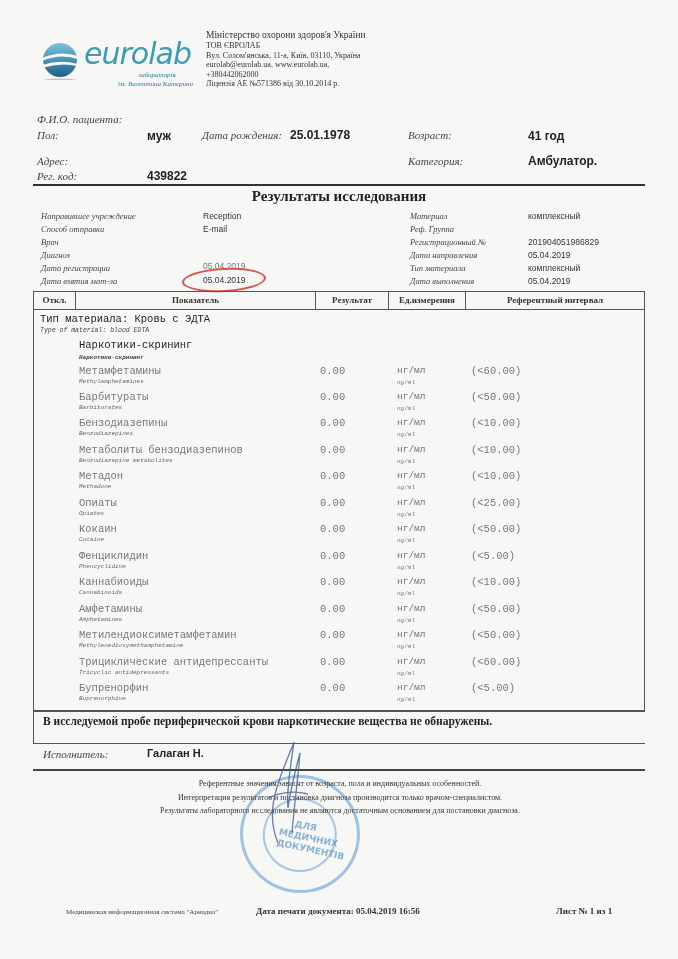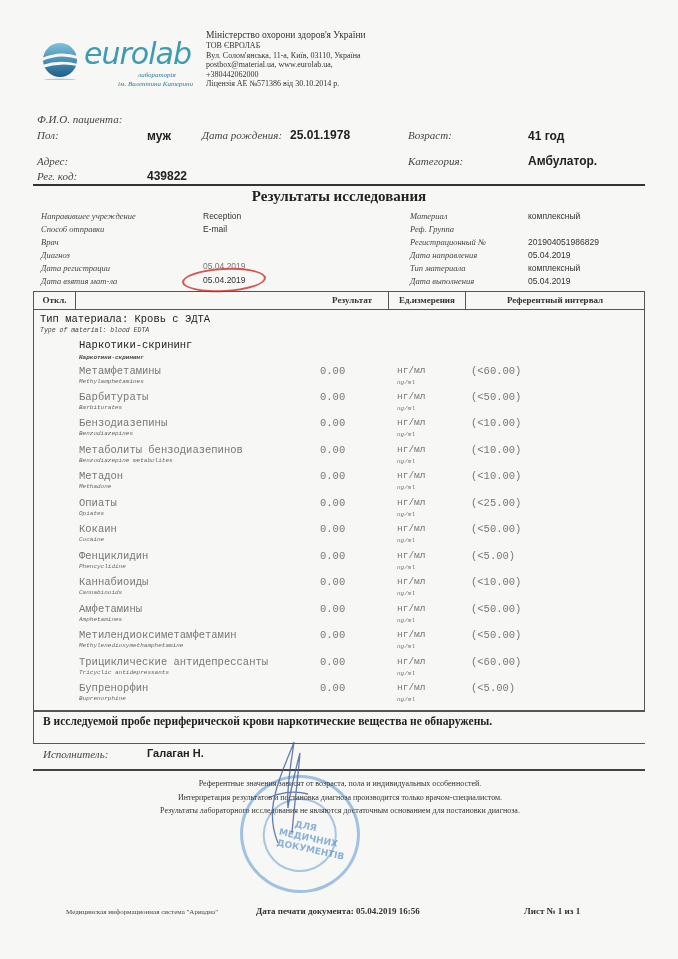--- a/index.html
+++ b/index.html
@@ -57,21 +57,21 @@
   .notes { position: absolute; left: 100px; top: 777px; width: 480px; text-align: center; font-family: "Liberation Serif", serif; font-size: 8px; line-height: 13.5px; color: #333; }
 
   
   .stamp { position: absolute; left: 240px; top: 775px; width: 120px; height: 118px; border: 3px solid rgba(90,150,210,0.55); border-radius: 50%; transform: rotate(12deg); }
   .stamp-inner { position: absolute; left: 20px; top: 20px; width: 74px; height: 74px; border: 2px solid rgba(90,150,210,0.5); border-radius: 50%; }
   .stamp-text { position: absolute; left: 14px; top: 20px; width: 50px; text-align: center; font-family: "DejaVu Sans", sans-serif; font-weight: bold; font-size: 9px; line-height: 11px; color: rgba(80,140,200,0.65); }
   .signature { position: absolute; left: 248px; top: 738px; width: 80px; height: 110px; }
 
   .footer-sys { position: absolute; left: 66px; top: 908px; font-family: "Liberation Serif", serif; font-size: 7px; color: #444; }
   .footer-print { position: absolute; left: 256px; top: 906px; font-family: "Liberation Serif", serif; font-weight: bold; font-size: 9px; color: #333; }
-  .footer-sheet { position: absolute; left: 524px; top: 906px; font-family: "Liberation Serif", serif; font-weight: bold; font-size: 9px; color: #333; }
+  .footer-sheet { position: absolute; left: 556px; top: 906px; font-family: "Liberation Serif", serif; font-weight: bold; font-size: 9px; color: #333; }
 </style>
 </head>
 <body>
 
 <div class="page">
 
   <div class="logo">
     <svg class="logo-swoosh" viewBox="0 0 40 40">
       <defs>
         <linearGradient id="g1" x1="0" y1="0" x2="0" y2="1">
@@ -86,21 +86,21 @@
     </svg>
     <div class="logo-word">eurolab</div>
     <div class="logo-sub1">лабораторія</div>
     <div class="logo-sub2">ім. Валентина Катерини</div>
   </div>
 
   <div class="org-block">
     <div class="ministry">Міністерство охорони здоров'я України</div>
     <div>ТОВ ЄВРОЛАБ</div>
     <div>Вул. Солом'янська, 11-а, Київ, 03110, Україна</div>
-    <div>postbox@material.ua, www.eurolab.ua,</div>
+    <div>eurolab@eurolab.ua, www.eurolab.ua,</div>
     <div>+380442062000</div>
     <div>Ліцензія АЕ №571386 від 30.10.2014 р.</div>
   </div>
 
 
   <div class="plabel" style="left:37px;top:113px">Ф.И.О. пациента:</div>
   <div class="plabel" style="left:37px;top:129px">Пол:</div>
   <div class="pval" style="left:147px;top:129px">муж</div>
   <div class="plabel" style="left:202px;top:129px">Дата рождения:</div>
   <div class="pval" style="left:290px;top:128px">25.01.1978</div>
@@ -136,20 +136,21 @@
   <div class="mlabel" style="left:410px;top:250px">Дата направления</div>
   <div class="mval" style="left:528px;top:250px">05.04.2019</div>
   <div class="mlabel" style="left:410px;top:263px">Тип материала</div>
   <div class="mval" style="left:528px;top:263px">комплексный</div>
   <div class="mlabel" style="left:410px;top:276px">Дата выполнения</div>
   <div class="mval" style="left:528px;top:276px">05.04.2019</div>
 
   <div class="tbl">
     <div class="thead">
       <div class="th" style="left:0;width:42px">Откл.</div>
+      <div class="th" style="left:42px;width:240px">Показатель</div>
       <div class="th" style="left:282px;width:73px">Результат</div>
       <div class="th" style="left:355px;width:77px">Ед.измерения</div>
       <div class="th" style="left:432px;width:178px">Референтный интервал</div>
     </div>
 
     <div class="mat-type">Тип материала: Кровь с ЭДТА</div>
     <div class="mat-type-en">Type of material: blood EDTA</div>
     <div class="group">Наркотики-скрининг</div>
     <div class="group-en">Наркотики-скрининг</div>
 

